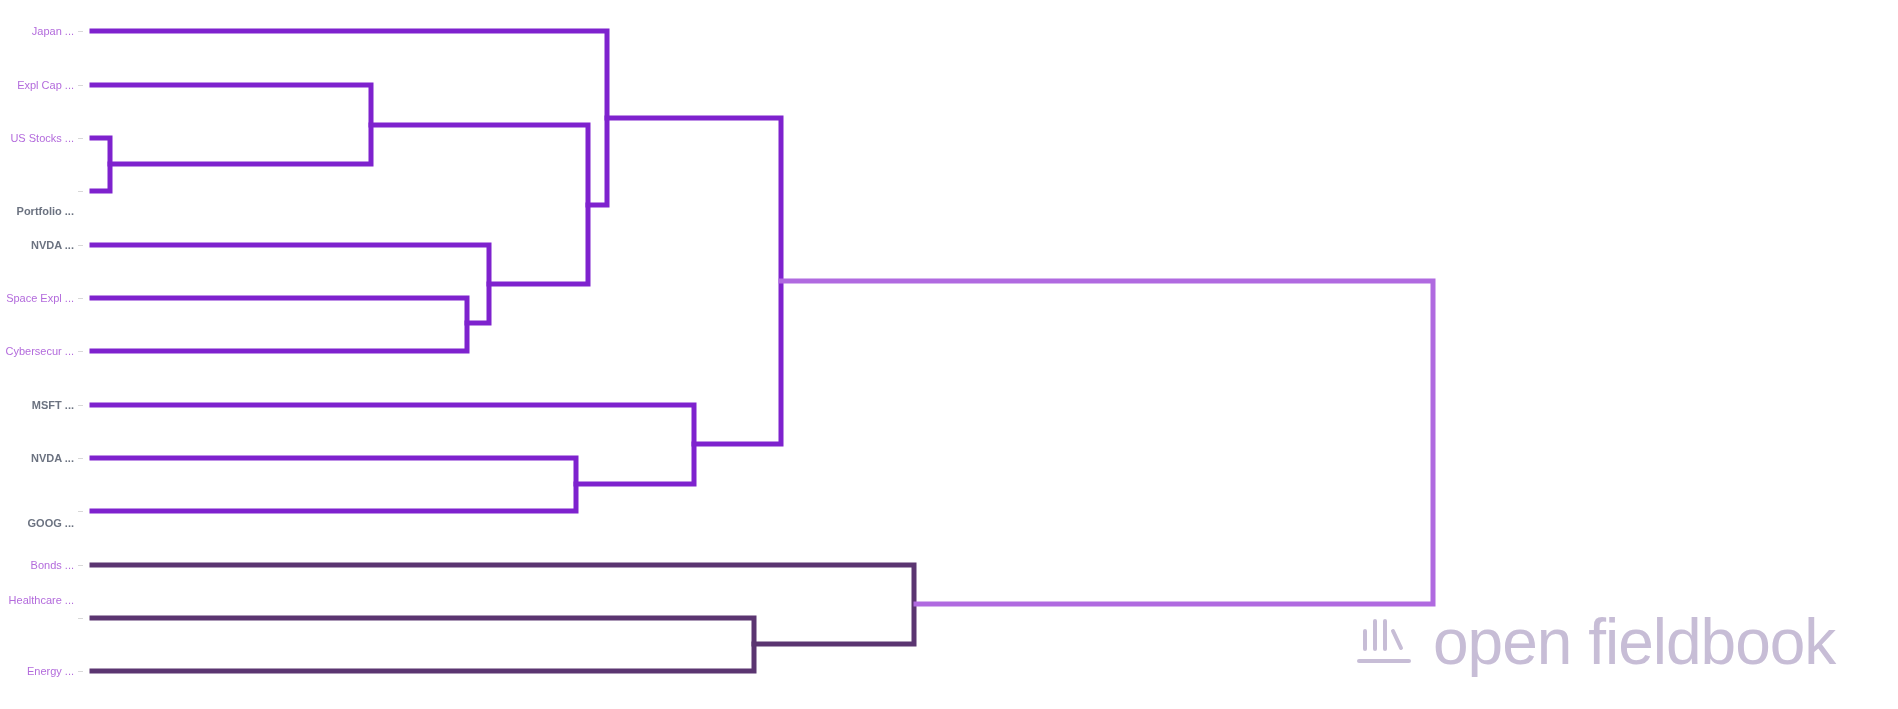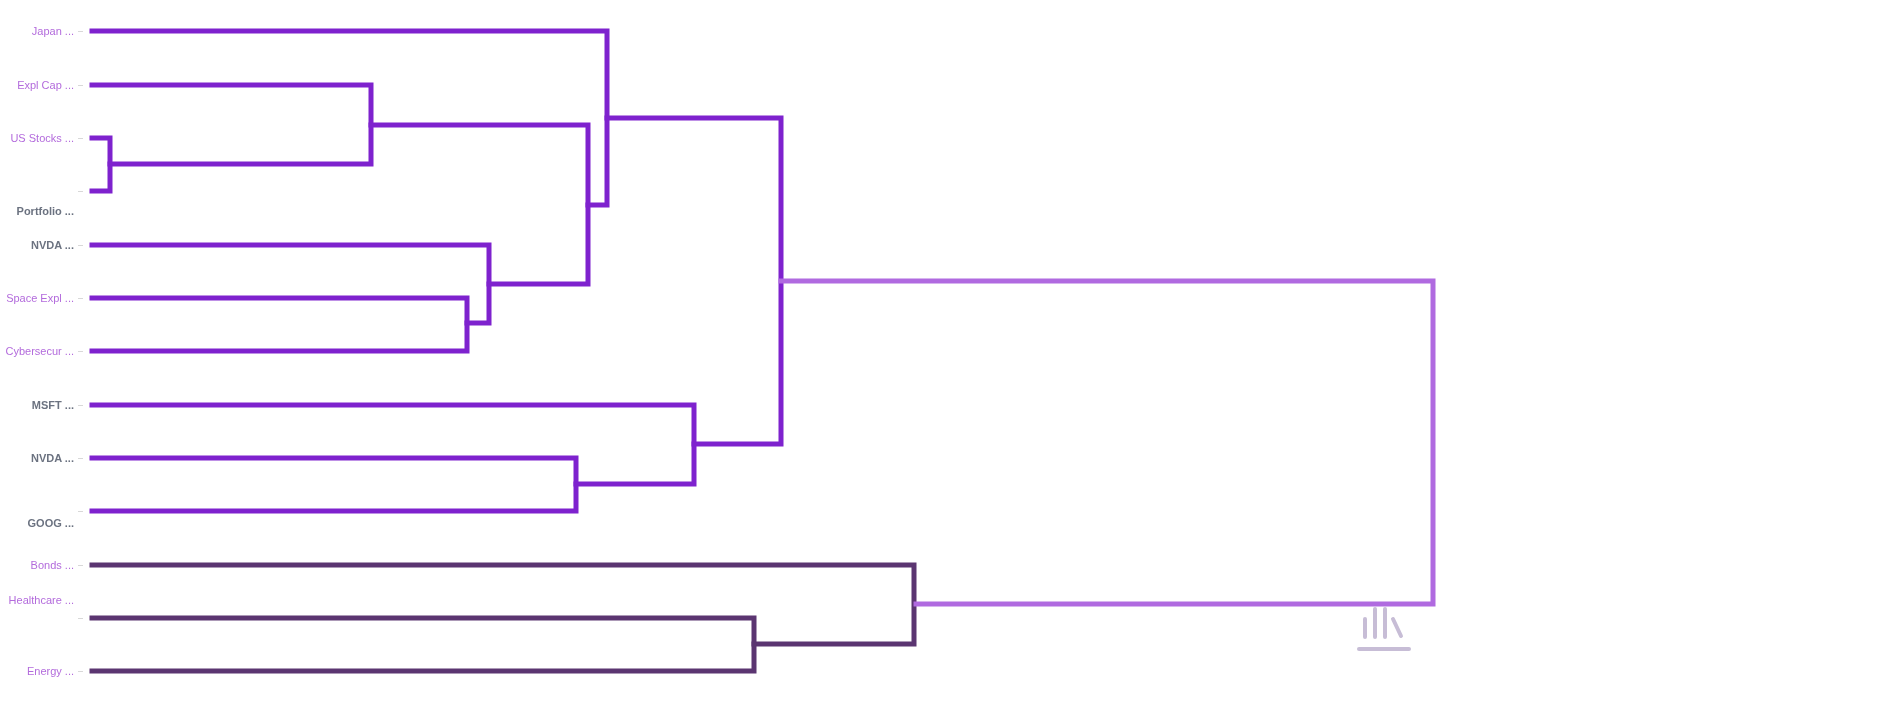--- a/index.html
+++ b/index.html
@@ -72,13 +72,14 @@
 <div class="wm">
   <svg width="60" height="50" viewBox="0 0 60 50" style="position:static;margin-right:18px">
     <g stroke="#c7bdd6" stroke-width="4" stroke-linecap="round">
       <line x1="10" y1="14" x2="10" y2="32"></line>
       <line x1="20" y1="4" x2="20" y2="32"></line>
       <line x1="30" y1="4" x2="30" y2="32"></line>
       <line x1="38" y1="14" x2="46" y2="31"></line>
       <line x1="4" y1="44" x2="54" y2="44"></line>
     </g>
   </svg>
+  <span>open fieldbook</span>
 </div>
 
 </body></html>

